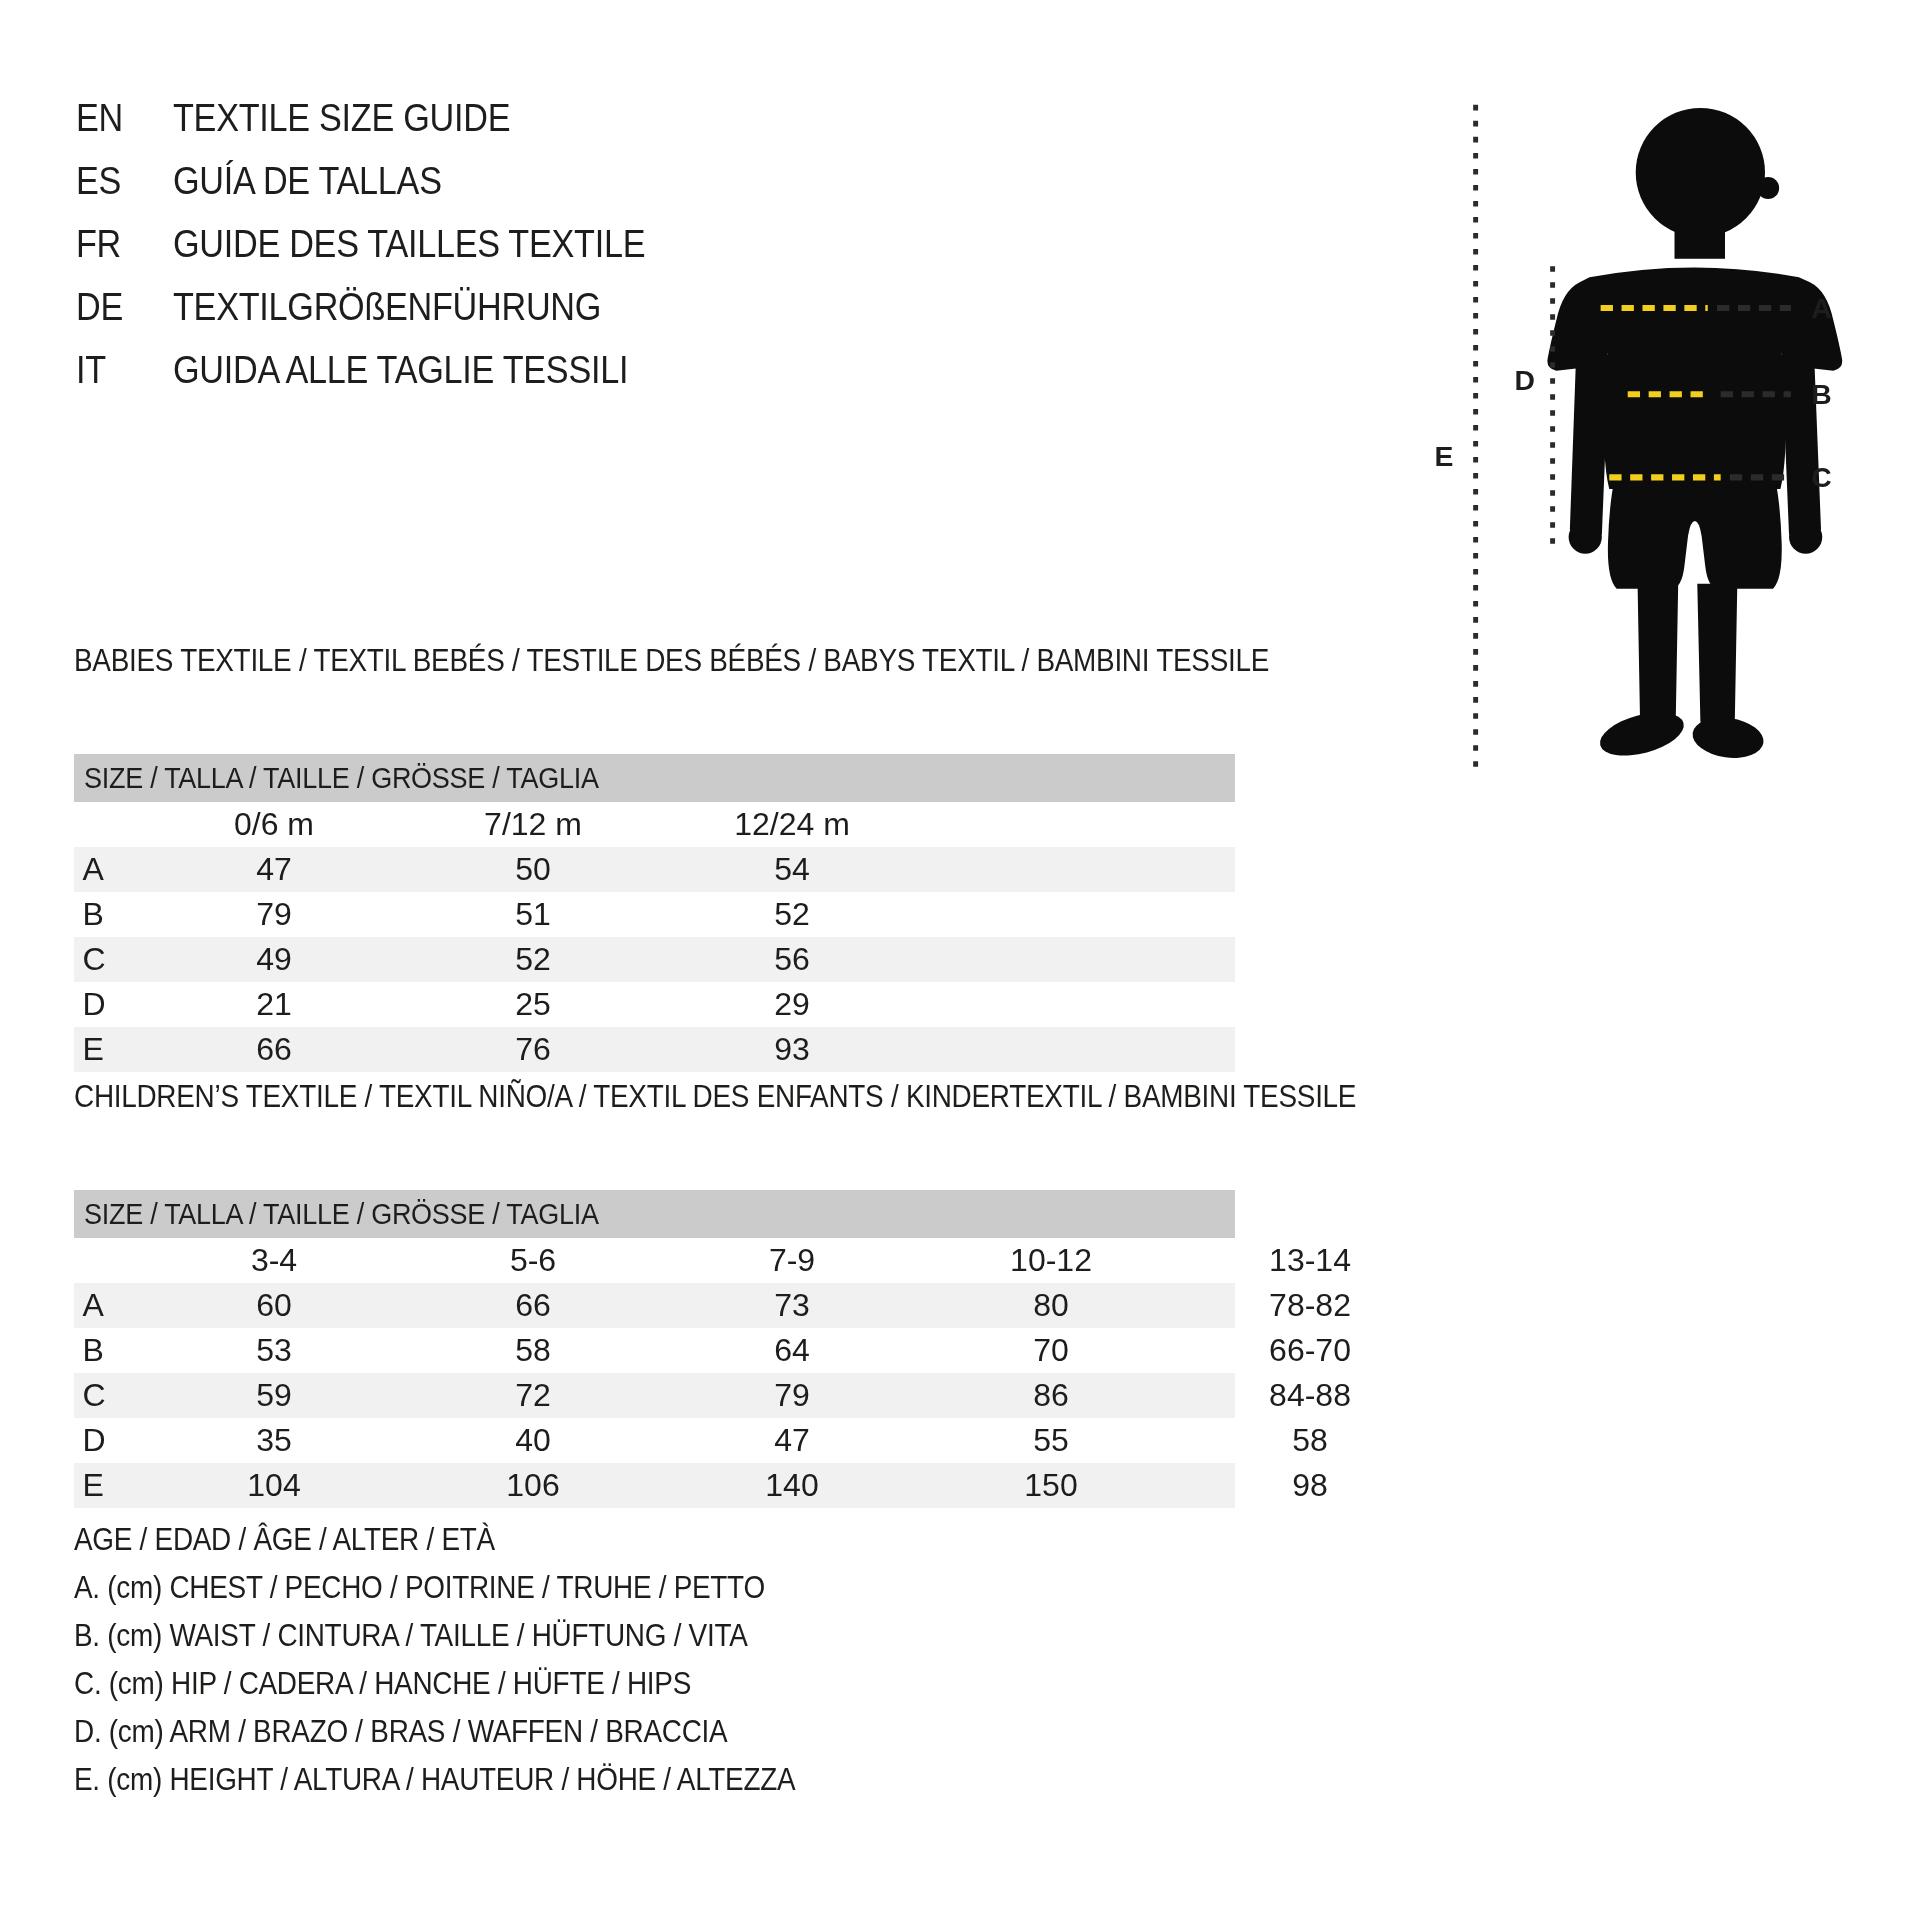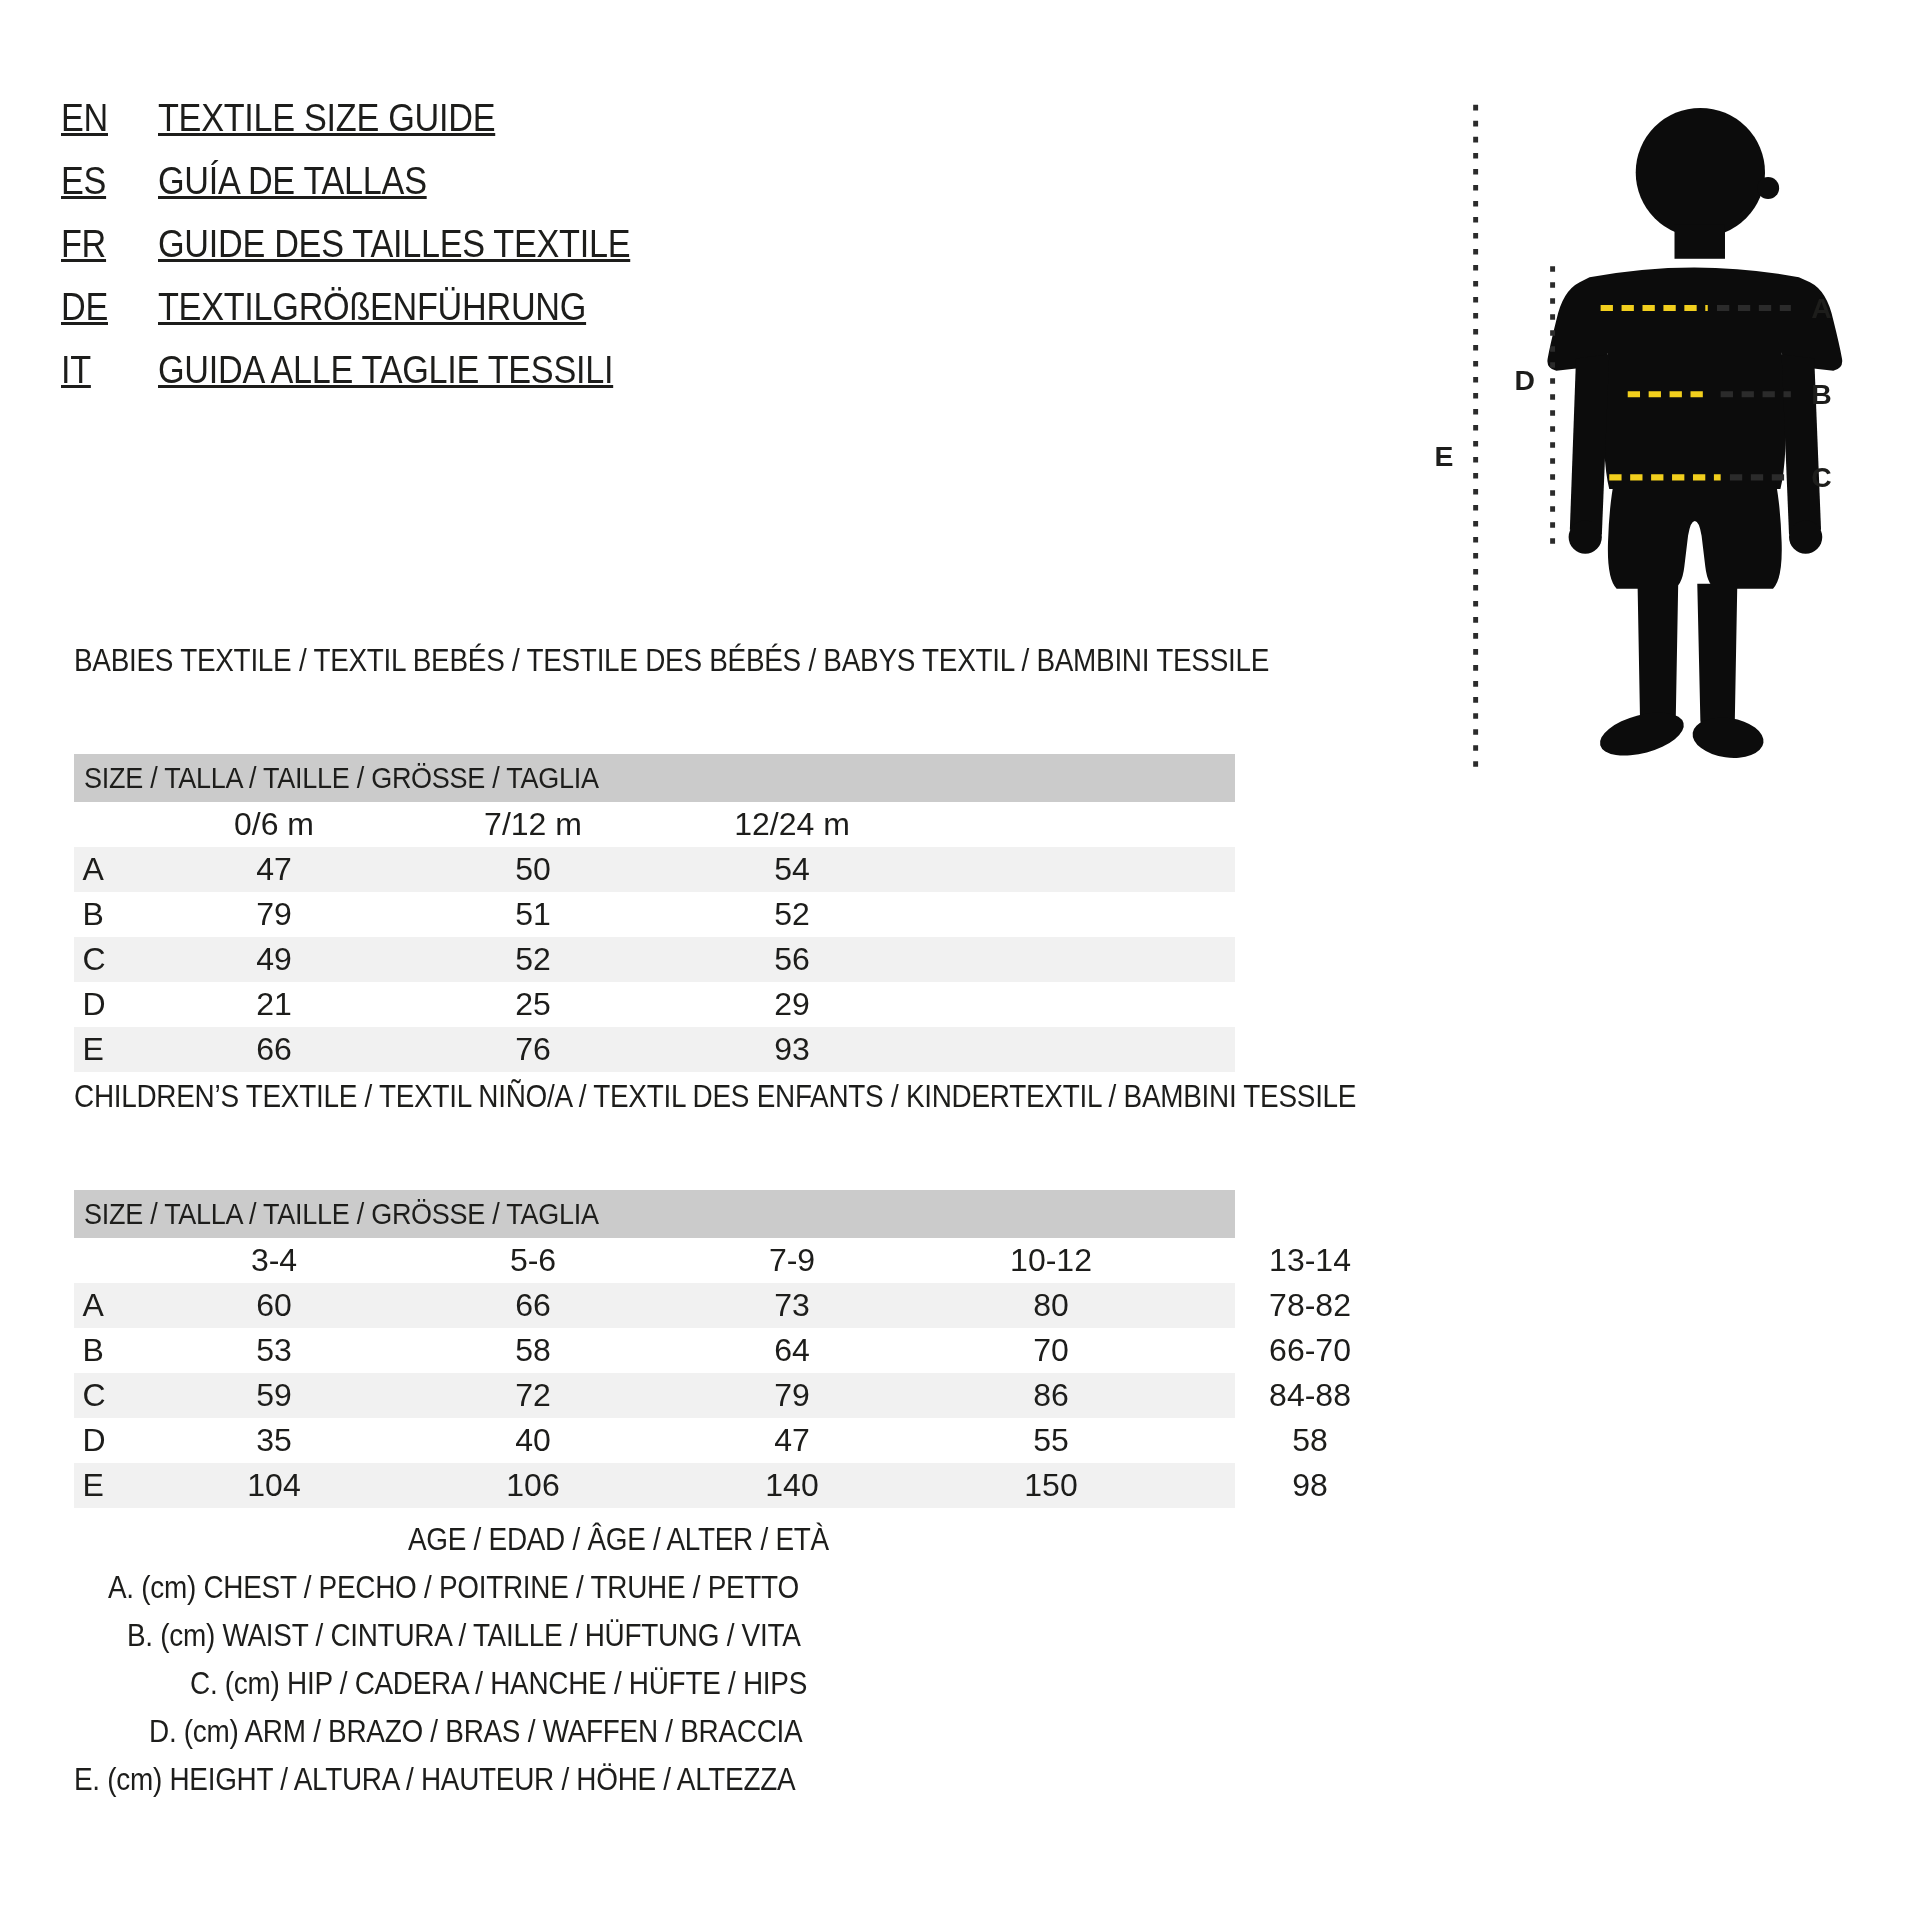--- a/index.html
+++ b/index.html
@@ -9,42 +9,42 @@
   }
   *{margin:0;padding:0;box-sizing:border-box;}
   html,body{background:#ffffff;}
   body{
     width:1926px;height:1926px;position:relative;overflow:hidden;
     font-family:"Liberation Sans","DejaVu Sans",sans-serif;color:var(--ink);
   }
   .cx{display:inline-block;transform:scaleX(0.9);transform-origin:0 50%;
       letter-spacing:-0.3px;white-space:nowrap;}
   
-  .lang-block{position:absolute;left:61px;top:87px;text-decoration:underline;}
+  .lang-block{position:absolute;left:76px;top:87px;}
   .lang-row{display:flex;height:63px;line-height:63px;font-size:38px;}
   .lang-code{width:97px;flex:0 0 97px;}
   
   .section-title{position:absolute;left:74px;font-size:31px;line-height:37px;white-space:nowrap;}
   #babies-title{top:642px;text-align:center;}
   #children-title{top:1078px;text-align:center;}
   
   .size-table{position:absolute;left:74px;width:1161px;margin-top:48px;}
   #babies-table{top:706px;}
   #children-table{top:1142px;}
   .t-bar{height:48px;line-height:48px;background:var(--bar);
          font-size:30px;padding-left:10px;}
   .t-row{display:grid;grid-template-columns:52px 222px 222px 222px 222px 222px;
          height:45px;line-height:45px;gap:37px;}
   .t-row.odd{background:var(--stripe);}
   .t-colhead{font-size:31px;}
   .t-row .c{text-align:center;font-size:32px;}
   .t-row .c.lbl{text-align:left;padding-left:8.6px;}
   
   .legend-block{position:absolute;left:74px;top:1516px;}
-  .legend-line{height:48px;line-height:48px;font-size:31px;white-space:nowrap;text-align:right;}
+  .legend-line{height:48px;line-height:48px;font-size:31px;white-space:nowrap;}
   
   .figure-wrap{position:absolute;left:1411px;top:74px;width:511px;height:702px;}
   .sil{fill:var(--silhouette);}
   .dotline{stroke:var(--dash);stroke-width:8;stroke-dasharray:9 17;fill:none;}
   .mline-y{stroke:var(--accent);stroke-width:10;stroke-dasharray:20 14;fill:none;}
   .mline-d{stroke:var(--dash);stroke-width:10;stroke-dasharray:20 14;fill:none;}
   .fig-label{font-family:"Liberation Sans","DejaVu Sans",sans-serif;
              font-weight:bold;font-size:46px;fill:var(--ink);}
 </style>
 </head>

